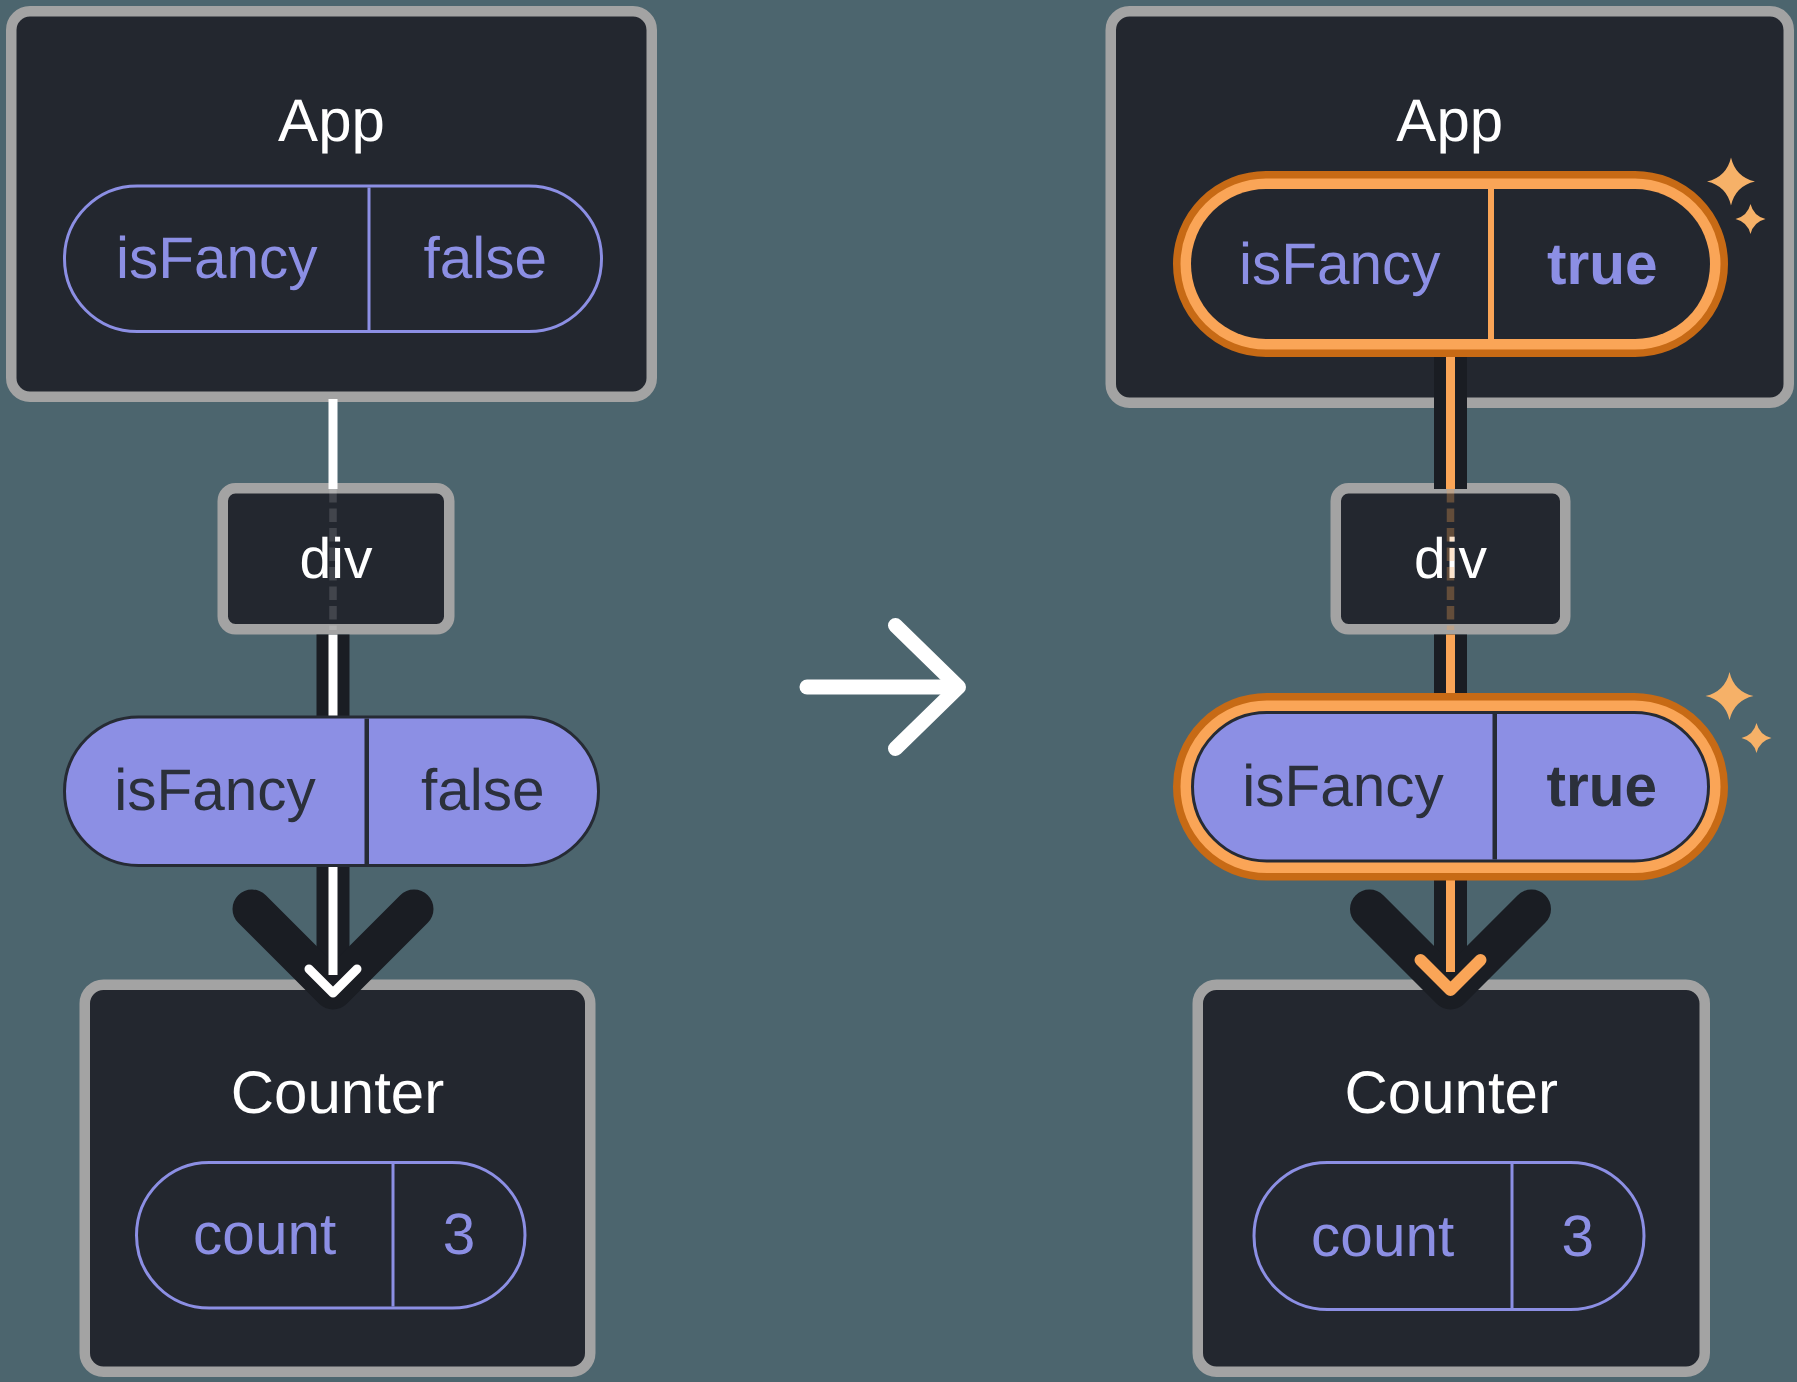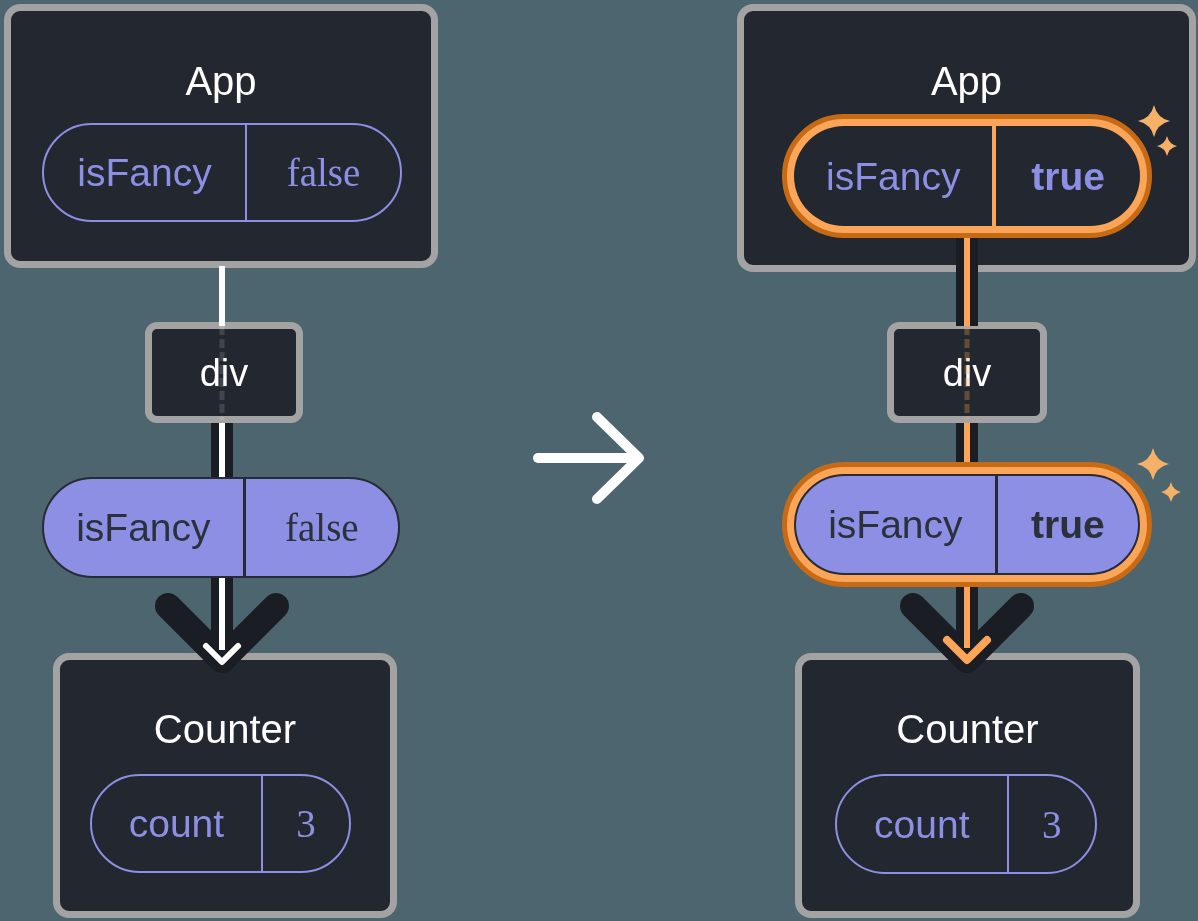--- a/index.html
+++ b/index.html
@@ -47,21 +47,21 @@
     border-radius:999px;
     box-sizing:border-box;
     z-index:3;
     font-size:39px;
     line-height:1;
   }
   .pill .cell{
     display:flex;align-items:center;justify-content:center;
     box-sizing:border-box;
   }
-  .pill .val{flex:1;font-family:Liberation Serif, serif;}
+  .pill .val{flex:1;}
   .outlined{
     border:2.5px solid #8C8FE4;
     color:#8C8FE4;
   }
   .outlined .key{border-right:2.5px solid #8C8FE4;}
   .filled{
     background:#8C8FE4;
     border:2.5px solid #262B34;
     color:#2B303B;
   }

